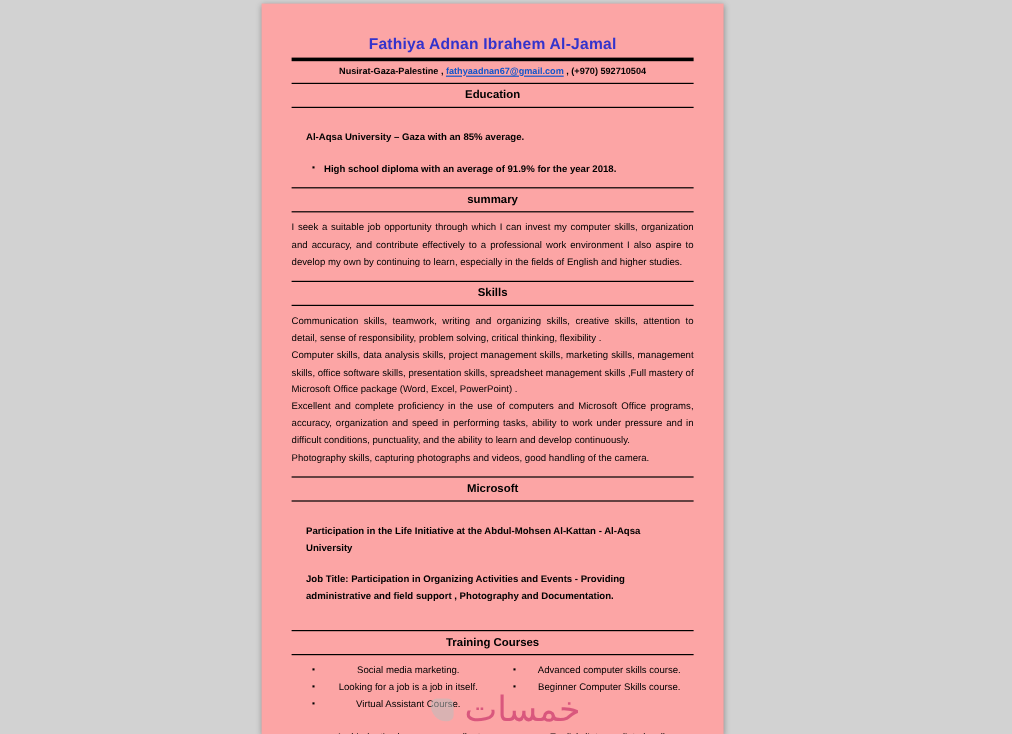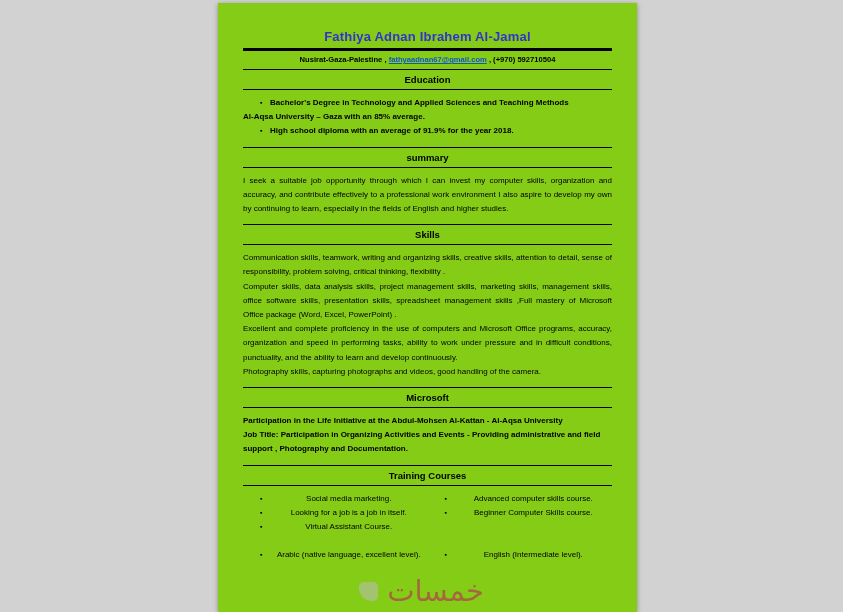--- a/index.html
+++ b/index.html
@@ -7,22 +7,22 @@
     width: 843px; height: 612px;
     background: #d2d2d2;
     overflow: hidden;
     position: relative;
     font-family: "Liberation Sans", sans-serif;
     color: #000;
   }
   .page {
     position: absolute;
     left: 218px; top: 3px;
-    width: 419px; height: 609px;
-    background: #84cc16;
+    width: 385px; height: 609px;
+    background: #fca5a5;
     box-shadow: 0 1px 5px rgba(0,0,0,0.35);
     padding: 0 25px;
     box-sizing: border-box;
   }
   .title {
     margin: 26px 0 4px;
     text-align: center;
     color: #3333cc;
     font-size: 13px;
     font-weight: 700;
@@ -52,21 +52,21 @@
   .sec-content { padding: 6px 0 8px; }
   .para {
     font-size: 8px;
     line-height: 14.2px;
     text-align: justify;
     margin: 0;
   }
   .plain {
     font-size: 8px;
     line-height: 14.2px;
-    margin: 0;
+    margin: 12px;
   }
   .bold { font-weight: 700; }
   .brow {
     position: relative;
     padding-left: 27px;
     font-size: 8px;
     line-height: 14.2px;
   }
   .brow::before {
     content: "▪";
@@ -108,21 +108,20 @@
 <div class="page">
 
   <h1 class="title">Fathiya Adnan Ibrahem Al-Jamal</h1>
 
   <div class="contact">
     <span>Nusirat-Gaza-Palestine , </span><a class="email">fathyaadnan67@gmail.com</a><span> , (+970) 592710504</span>
   </div>
 
   <div class="sec-header">Education</div>
   <div class="sec-content edu">
-    <div class="brow">Bachelor's Degree in Technology and Applied Sciences and Teaching Methods</div>
     <div class="plain bold">Al-Aqsa University – Gaza with an 85% average.</div>
     <div class="brow">High school diploma with an average of 91.9% for the year 2018.</div>
   </div>
 
   <div class="sec-header">summary</div>
   <div class="sec-content">
     <p class="para">I seek a suitable job opportunity through which I can invest my computer skills, organization and accuracy, and contribute effectively to a professional work environment I also aspire to develop my own by continuing to learn, especially in the fields of English and higher studies.</p>
   </div>
 
   <div class="sec-header">Skills</div>

